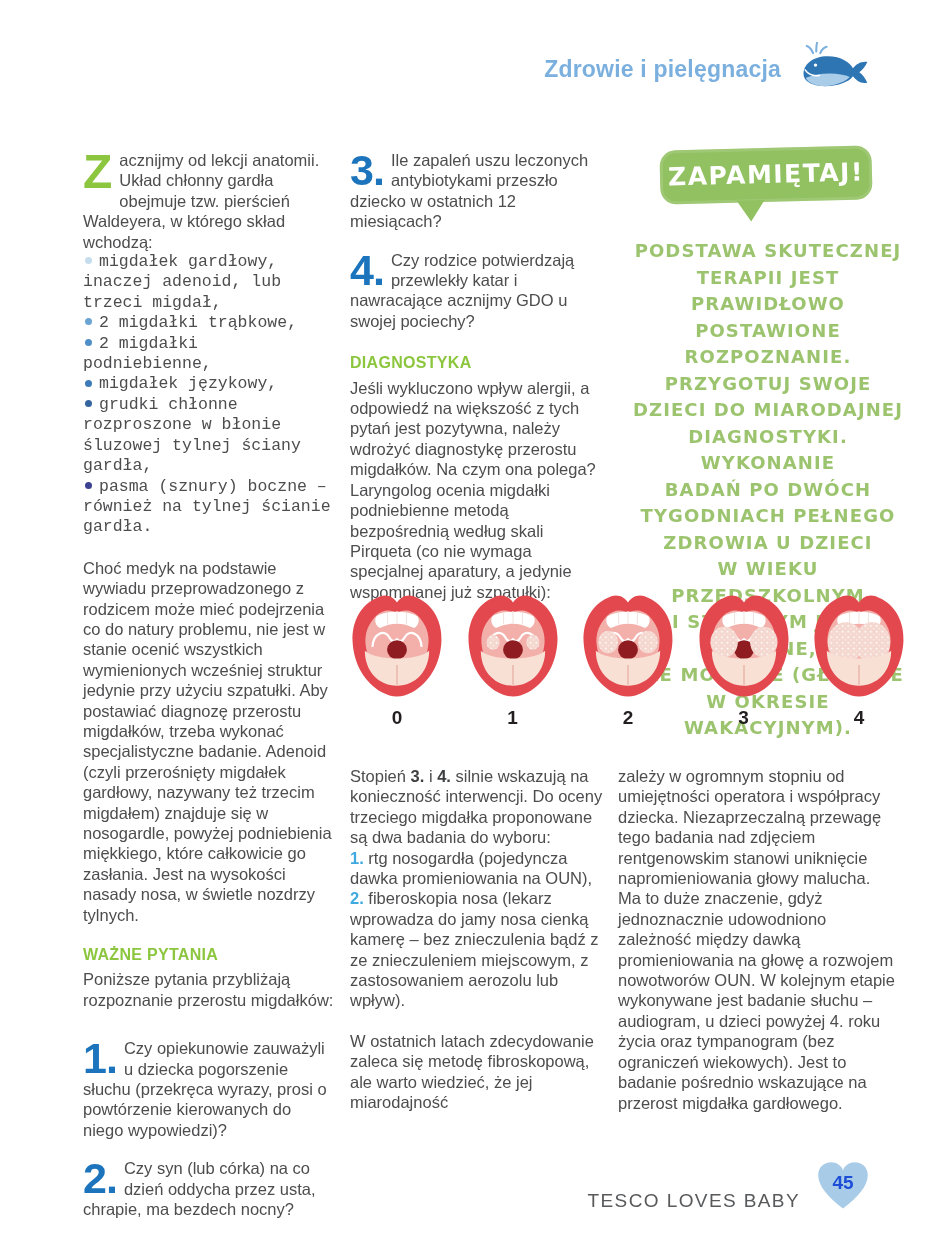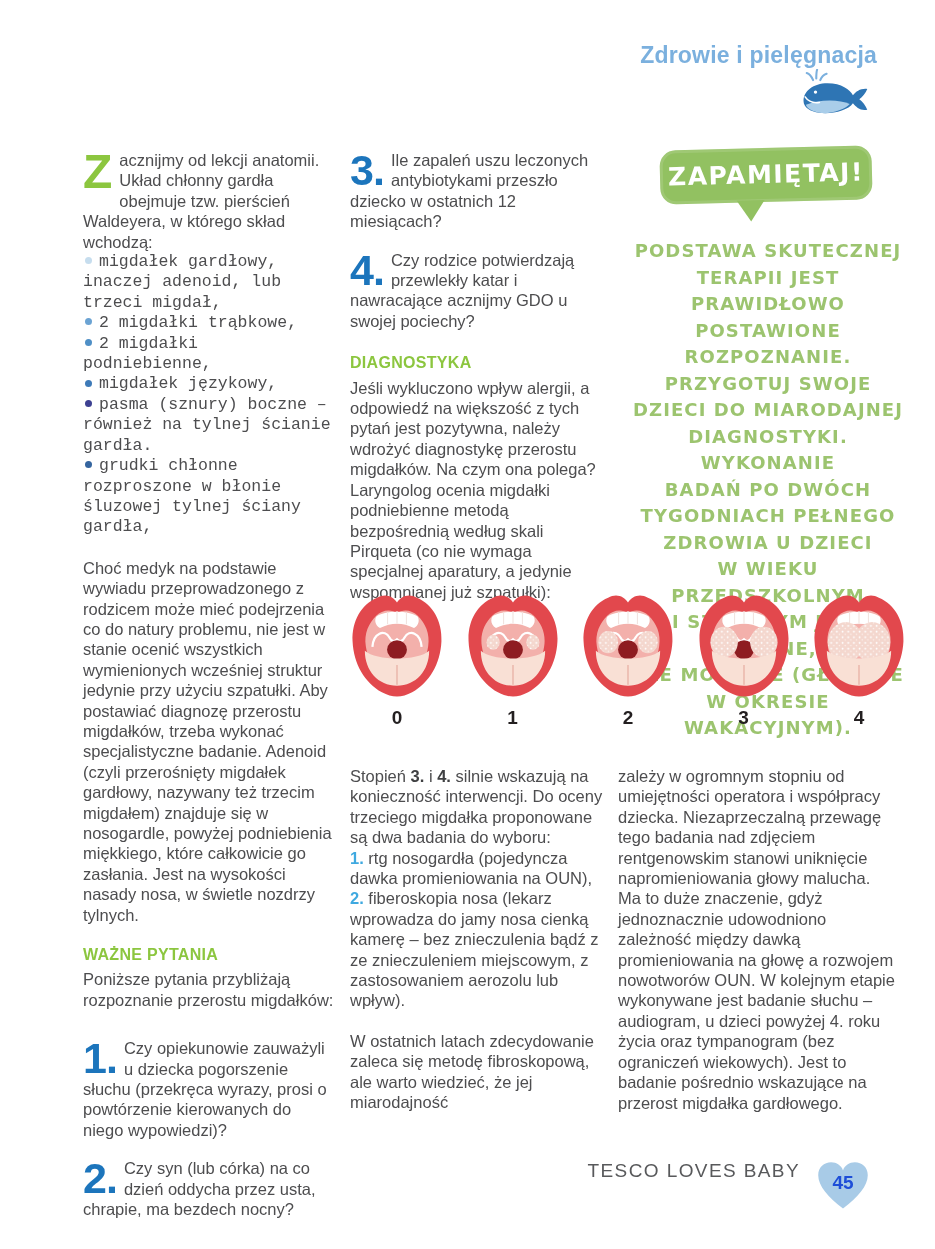--- a/index.html
+++ b/index.html
@@ -1,21 +1,21 @@
 <!DOCTYPE html>
 <html><head>
 <meta charset="utf-8">
 <style>
   html,body{margin:0;padding:0;background:#ffffff;}
   .page{
     position:relative;width:935px;height:1249px;background:#ffffff;
     font-family:"Liberation Sans",sans-serif;color:#4d4d4f;overflow:hidden;
   }
   
-  .header{position:absolute;top:42px;right:58px;display:flex;align-items:flex-end;flex-direction:column;}
+  .header{position:absolute;top:42px;right:58px;display:flex;align-items:center;gap:16px;}
   .section-title{color:#7bb0de;font-weight:bold;font-size:23px;letter-spacing:.2px;}
   
   .col{position:absolute;font-size:16.5px;line-height:20.4px;}
   #col1{left:83px;top:150px;width:253px;}
   #col2{left:350px;top:150px;width:258px;}
   #col3top{left:626px;top:142px;width:284px;}
   #col2bottom{left:350px;top:766px;width:263px;}
   #col3bottom{left:618px;top:766px;width:278px;}
   .col p{margin:0 0 20px 0;}
   .col p.tight{margin:0;}
@@ -35,21 +35,21 @@
           border:14px solid transparent;border-top:21px solid #92c161;border-bottom:0;}
   .bubble-title{color:#ffffff;font-weight:bold;font-size:25px;letter-spacing:1.5px;font-family:"DejaVu Sans",sans-serif;}
   .note{margin-top:36px;text-align:center;color:#9cc46f;font-weight:bold;font-size:18px;line-height:26.5px;
         letter-spacing:1.1px;white-space:pre-line;font-family:"DejaVu Sans",sans-serif;}
   
   #scale{position:absolute;left:344px;top:590px;width:568px;display:flex;justify-content:space-between;}
   .stage{width:106px;text-align:center;}
   .stage svg{display:block;margin:0 auto;}
   .stage-label{font-weight:bold;font-size:19px;color:#231f20;margin-top:5px;}
   
-  .footer{position:absolute;top:1160px;right:64px;display:flex;align-items:flex-start;gap:15px;}
+  .footer{position:absolute;top:1160px;right:64px;display:flex;align-items:flex-end;gap:15px;}
   .brand{color:#58595b;font-size:19px;letter-spacing:1.4px;}
   .heart-wrap{position:relative;width:56px;height:52px;}
   .page-num{position:absolute;top:44%;left:50%;transform:translate(-50%,-50%);color:#1d4ed8;font-weight:bold;font-size:19px;}
 </style>
 </head>
 <body>
 
 <div class="page">
 
   <div class="header">
@@ -72,22 +72,22 @@
   <div class="col" id="col1">
     <p class="tight">
       <span class="dropcap">Z</span>
       <span>acznijmy od lekcji anatomii. Układ chłonny gardła obejmuje tzw. pierścień Waldeyera, w którego skład wchodzą:</span>
     </p>
     <ul class="bullets">
       <li><span class="dot" style="background: rgb(198, 221, 238);"></span><span>migdałek gardłowy, inaczej adenoid, lub trzeci migdał,</span></li>
       <li><span class="dot" style="background: rgb(107, 163, 211);"></span><span>2 migdałki trąbkowe,</span></li>
       <li><span class="dot" style="background: rgb(79, 143, 198);"></span><span>2 migdałki podniebienne,</span></li>
       <li><span class="dot" style="background: rgb(62, 122, 184);"></span><span>migdałek językowy,</span></li>
+      <li><span class="dot" style="background: rgb(53, 101, 159);"></span><span>grudki chłonne rozproszone w błonie śluzowej tylnej ściany gardła,</span></li>
       <li><span class="dot" style="background: rgb(61, 65, 146);"></span><span>pasma (sznury) boczne – również na tylnej ścianie gardła.</span></li>
-      <li><span class="dot" style="background: rgb(53, 101, 159);"></span><span>grudki chłonne rozproszone w błonie śluzowej tylnej ściany gardła,</span></li>
     </ul>
     <p>Choć medyk na podstawie wywiadu przeprowadzonego z rodzicem może mieć podejrzenia co do natury problemu, nie jest w stanie ocenić wszystkich wymienionych wcześniej struktur jedynie przy użyciu szpatułki. Aby postawiać diagnozę przerostu migdałków, trzeba wykonać specjalistyczne badanie. Adenoid (czyli przerośnięty migdałek gardłowy, nazywany też trzecim migdałem) znajduje się w nosogardle, powyżej podniebienia miękkiego, które całkowicie go zasłania. Jest na wysokości nasady nosa, w świetle nozdrzy tylnych.</p>
     <div class="heading-green">WAŻNE PYTANIA</div>
     <p style="margin-bottom:28px">Poniższe pytania przybliżają rozpoznanie przerostu migdałków:</p>
     <div class="q">
       <span class="qnum">1.</span>
       <span>Czy opiekunowie zauważyli u dziecka pogorszenie słuchu (przekręca wyrazy, prosi o powtórzenie kierowanych do niego wypowiedzi)?</span>
     </div>
     <div class="q">
       <span class="qnum">2.</span>

